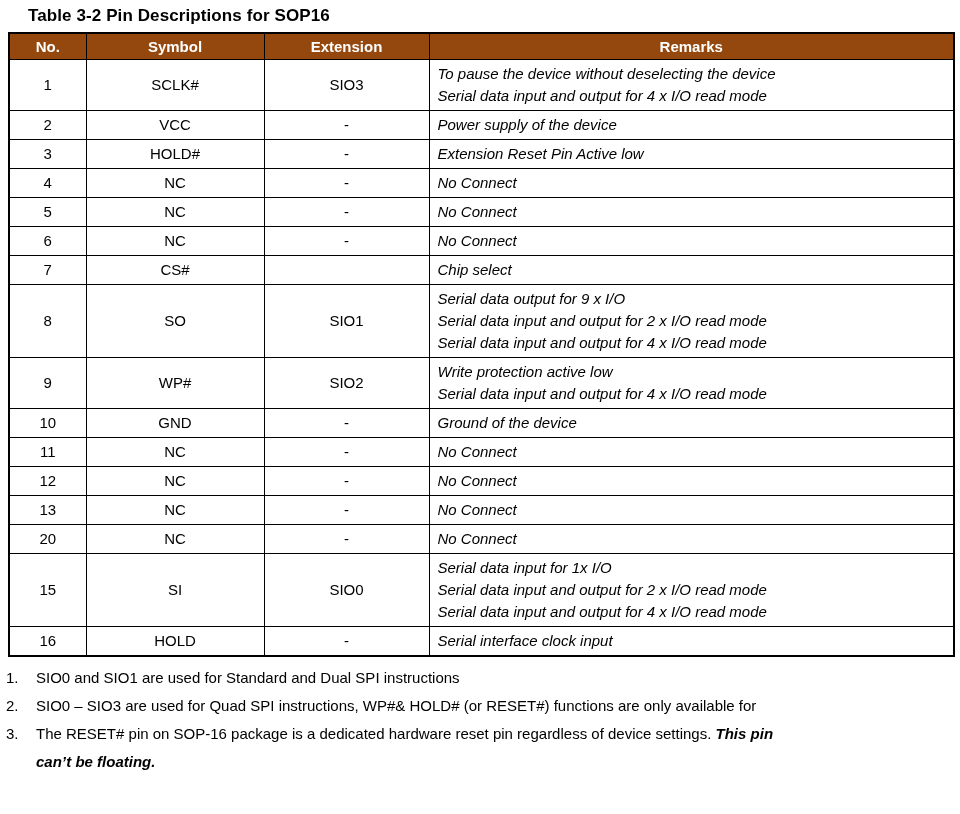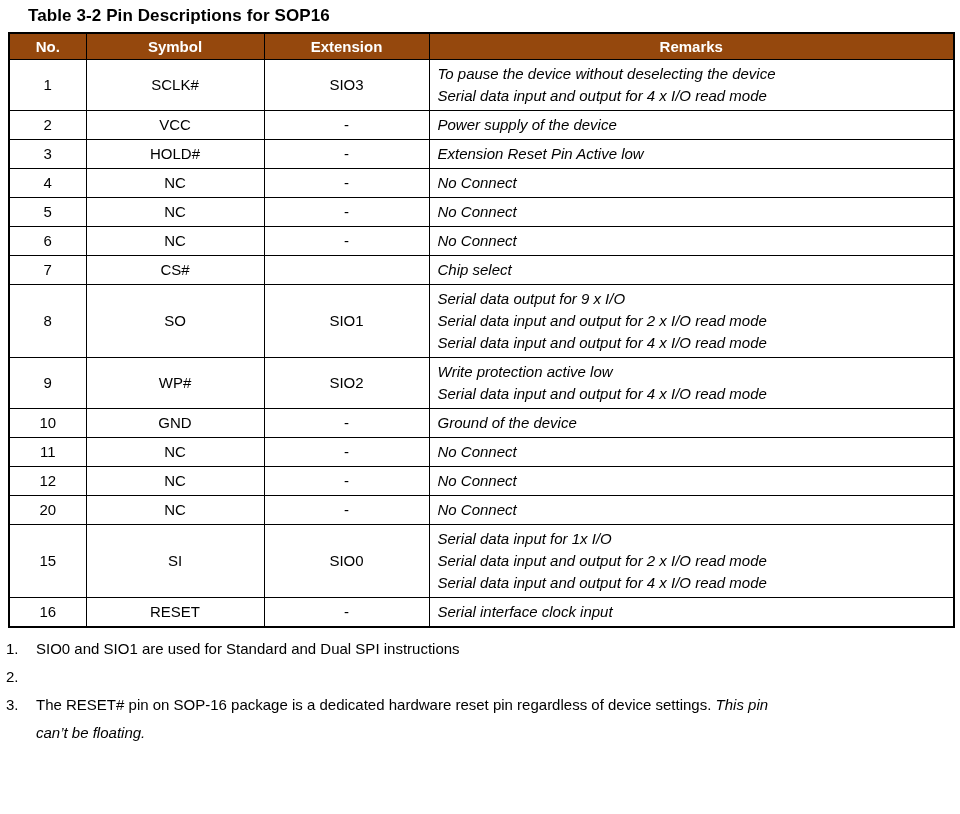--- a/index.html
+++ b/index.html
@@ -72,21 +72,21 @@
     width: 30px;
     line-height: 28px;
   }
   .note-text {
     flex: 1;
   }
   .note-line {
     line-height: 28px;
   }
   .bi {
-    font-weight: normal;
+    font-weight: bold;
     font-style: italic;
   }
 </style>
 </head>
 <body>
 
 <div class="page">
 
   <div class="title">Table 3-2 Pin Descriptions for SOP16</div>
 
@@ -200,59 +200,68 @@
         </tr>
         <tr>
           <td class="c-center">12</td>
           <td class="c-center">NC</td>
           <td class="c-center">-</td>
           <td>
             <div class="rem-line">No Connect</div>
           </td>
         </tr>
         <tr>
+          <td class="c-center">13</td>
+          <td class="c-center">NC</td>
+          <td class="c-center">-</td>
+          <td>
+            <div class="rem-line">No Connect</div>
+          </td>
+        </tr>
+        <tr>
           <td class="c-center">20</td>
           <td class="c-center">NC</td>
           <td class="c-center">-</td>
           <td>
             <div class="rem-line">No Connect</div>
           </td>
         </tr>
         <tr>
           <td class="c-center">15</td>
           <td class="c-center">SI</td>
           <td class="c-center">SIO0</td>
           <td>
             <div class="rem-line">Serial data input for 1x I/O</div>
             <div class="rem-line">Serial data input and output for 2 x I/O read mode</div>
             <div class="rem-line">Serial data input and output for 4 x I/O read mode</div>
           </td>
         </tr>
         <tr>
           <td class="c-center">16</td>
-          <td class="c-center">RESET</td>
+          <td class="c-center">HOLD</td>
           <td class="c-center">-</td>
           <td>
             <div class="rem-line">Serial interface clock input</div>
           </td>
         </tr>
       </tbody>
   </table>
 
   <div class="notes">
     <div id="notes-list">
         <div class="note-item">
           <div class="note-num">1.</div>
           <div class="note-text">
             <div class="note-line"><span>SIO0 and SIO1 are used for Standard and Dual SPI instructions</span></div>
           </div>
         </div>
         <div class="note-item">
           <div class="note-num">2.</div>
           <div class="note-text">
+            <div class="note-line"><span>SIO0 – SIO3 are used for Quad SPI instructions, WP#&amp; HOLD# (or RESET#) functions are only available for</span></div>
           </div>
         </div>
         <div class="note-item">
           <div class="note-num">3.</div>
           <div class="note-text">
             <div class="note-line"><span>The RESET# pin on SOP-16 package is a dedicated hardware reset pin regardless of device settings. </span><span class="bi">This pin</span></div>
             <div class="note-line"><span class="bi">can’t be floating.</span></div>
           </div>
         </div>
       </div>

